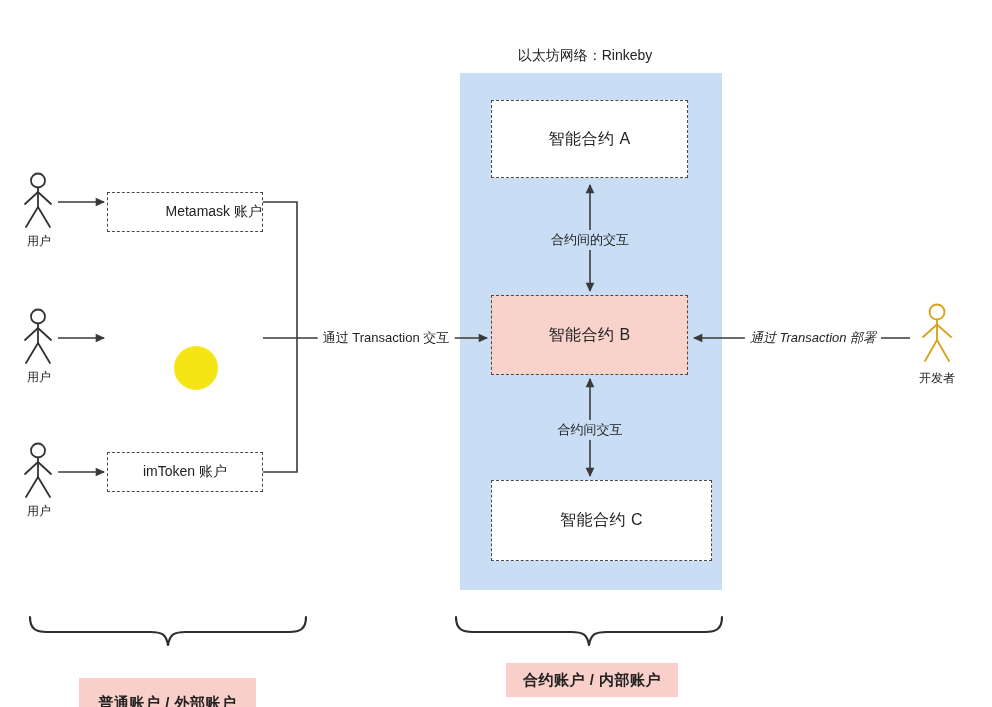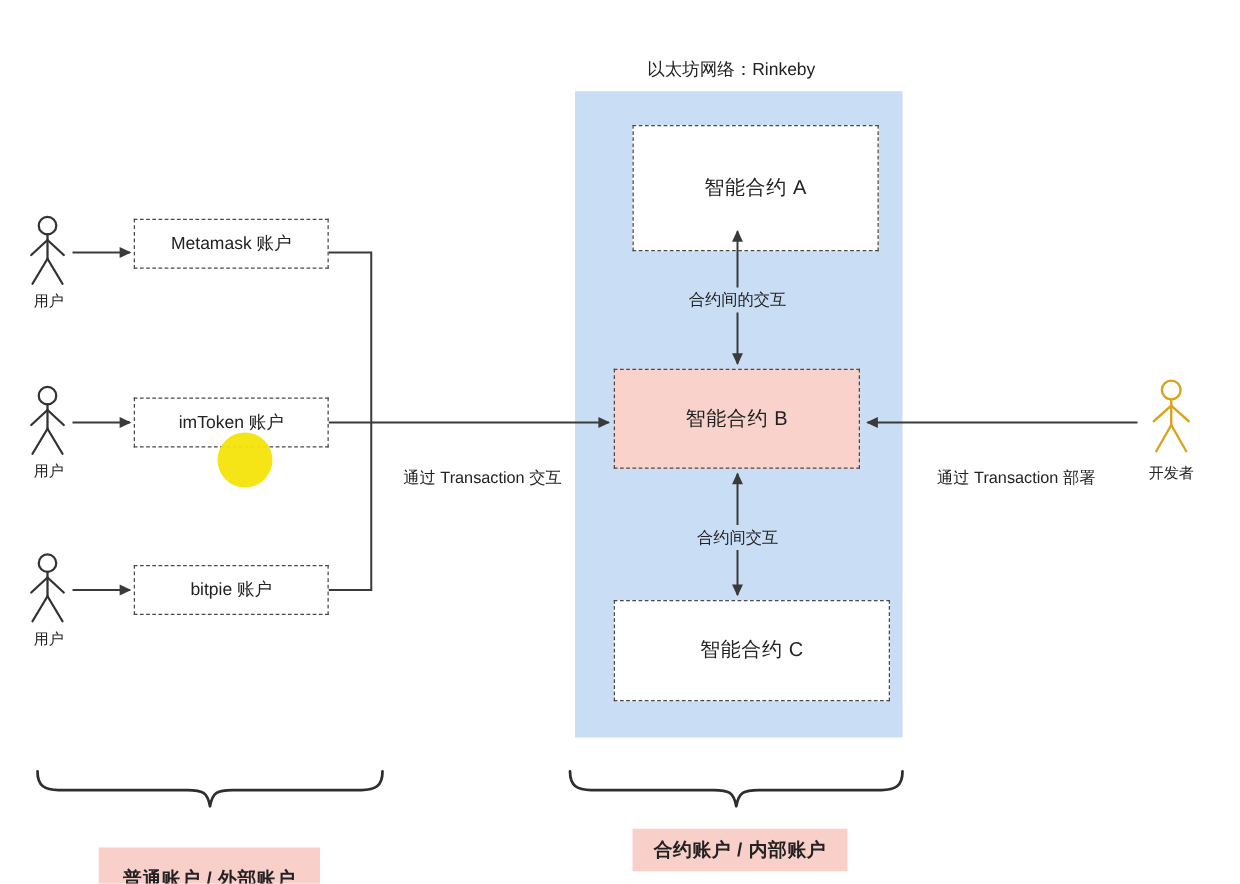--- a/index.html
+++ b/index.html
@@ -11,21 +11,21 @@
   .ctr{transform:translate(-50%,-50%);white-space:nowrap;}
   .region{background:var(--region,#c9def4);}
   .box{
     box-sizing:border-box;border:1.6px dashed #4a4a4a;background:#fff;
     display:flex;align-items:center;justify-content:center;
   }
   .contract{font-size:16px;letter-spacing:0.5px;}
   .contract-b{background:var(--contract-b,#f9d2cb);}
   .account{font-size:14px;}
   .title{font-size:14px;}
-  .edge-label{background:#fff;padding:1px 5px;font-size:13px;margin-top:44px;}
+  .edge-label{background:#fff;padding:1px 5px;font-size:13px;}
   .inner-label{background:var(--region,#c9def4);padding:1px 5px;font-size:13px;}
   .user-label{font-size:12px;text-align:center;}
   .group-label{
     background:var(--group-label,#f9cfc9);
     display:flex;align-items:center;justify-content:center;
     font-size:15px;font-weight:600;letter-spacing:0.5px;
   }
   .watermark{font-size:14px;color:rgba(202,208,216,0.95);letter-spacing:0.2px;}
   .highlight{background:var(--highlight,#f6e409);border-radius:50%;opacity:0.95;}
   svg{display:block;}
@@ -33,38 +33,35 @@
 </style>
 </head>
 <body>
 
 <div class="canvas">
 
   <div class="abs region" style="left:460px;top:73px;width:262px;height:517px;"></div>
 
   <div class="abs title ctr" style="left:585px;top:56px;">以太坊网络：Rinkeby</div>
 
-  <div class="abs box contract" style="left:491px;top:100px;width:197px;height:101px;margin-left:15px;">
+  <div class="abs box contract" style="left:491px;top:100px;width:197px;height:78px;">
     <span>智能合约 A</span>
   </div>
   <div class="abs box contract contract-b" style="left:491px;top:295px;width:197px;height:80px;">
     <span>智能合约 B</span>
   </div>
   <div class="abs box contract" style="left:491px;top:480px;width:221px;height:81px;">
     <span>智能合约 C</span>
   </div>
 
-  <div class="abs box account" style="left:107px;top:175px;width:156px;height:40px;">
+  <div class="abs box account" style="left:107px;top:192px;width:156px;height:40px;justify-content:flex-end;">
     <span>Metamask 账户</span>
   </div>
-  <div class="abs box account" style="left:107px;top:318px;width:156px;height:40px;">
+  <div class="abs box account" style="left:107px;top:452px;width:156px;height:40px;">
     <span>imToken 账户</span>
-  </div>
-  <div class="abs box account" style="left:107px;top:452px;width:156px;height:40px;">
-    <span>bitpie 账户</span>
   </div>
 
   <svg class="abs overlay" style="left:0;top:0;" width="992" height="707" viewBox="0 0 992 707">
     <defs>
       <marker id="mArrow" viewBox="0 0 10 10" refX="8.5" refY="5" markerWidth="6.5" markerHeight="6.5" orient="auto-start-reverse">
         <path d="M0.5,0.8 L9.5,5 L0.5,9.2 Z" fill="#3a3a3a"></path>
       </marker>
     </defs>
     <g stroke="#3a3a3a" stroke-width="1.6" fill="none">
 
@@ -87,21 +84,21 @@
 
     <g stroke="#2e2e2e" stroke-width="2.2" fill="none" stroke-linecap="round" stroke-linejoin="round">
       <path d="M30,617 C30,629 36,632 47,632 L150,632 C162,632 166,634 168,645 C170,634 174,632 186,632 L289,632 C300,632 306,629 306,617"></path>
       <path d="M456,617 C456,629 462,632 473,632 L571,632 C583,632 587,634 589,645 C591,634 595,632 607,632 L705,632 C716,632 722,629 722,617"></path>
     </g>
   </svg>
 
   <div class="abs inner-label ctr" style="left:590px;top:240px;">合约间的交互</div>
   <div class="abs inner-label ctr" style="left:590px;top:430px;">合约间交互</div>
   <div class="abs edge-label ctr" style="left:386px;top:338px;">通过 Transaction 交互</div>
-  <div class="abs edge-label ctr" style="left:813px;top:338px;">通过 Transaction 部署</div>
+  <div class="abs edge-label ctr" style="left:813px;top:338px;font-style:italic;">通过 Transaction 部署</div>
 
   <svg class="abs" style="left:19px;top:172px;" width="38" height="58" viewBox="0 0 38 58">
     <g stroke="#333" stroke-width="1.8" stroke-linecap="round" fill="none">
       <circle cx="19" cy="8.5" r="7" fill="#fff"></circle>
       <line x1="19" y1="15.5" x2="19" y2="35"></line>
       <line x1="19" y1="20" x2="6" y2="32"></line>
         <line x1="19" y1="20" x2="32" y2="32"></line>
       <line x1="19" y1="35" x2="7" y2="55"></line>
         <line x1="19" y1="35" x2="31" y2="55"></line>
     </g>

